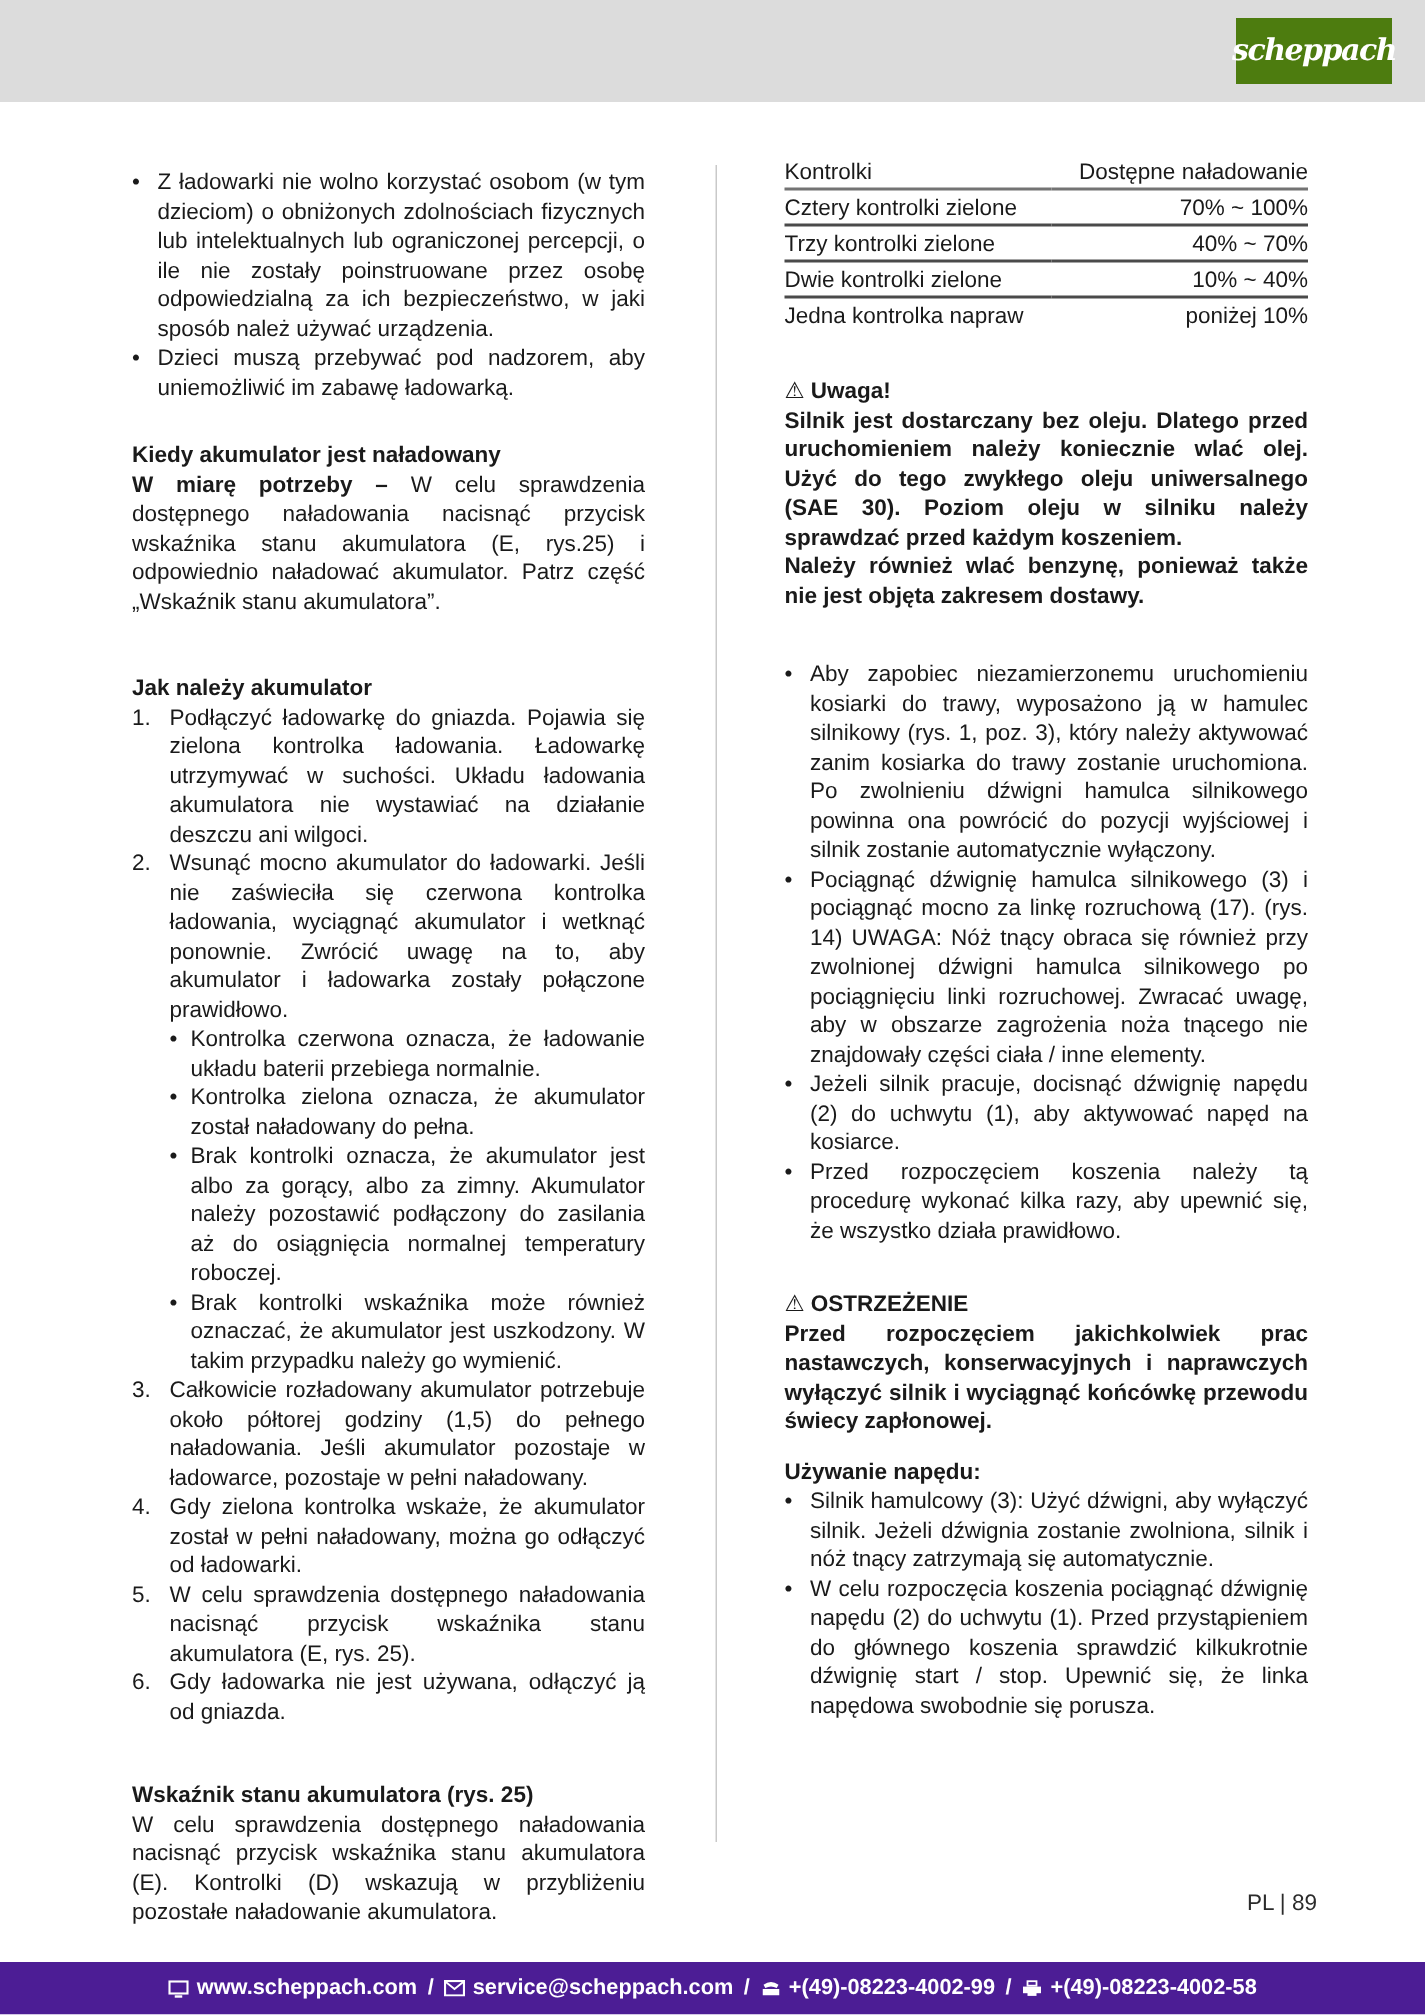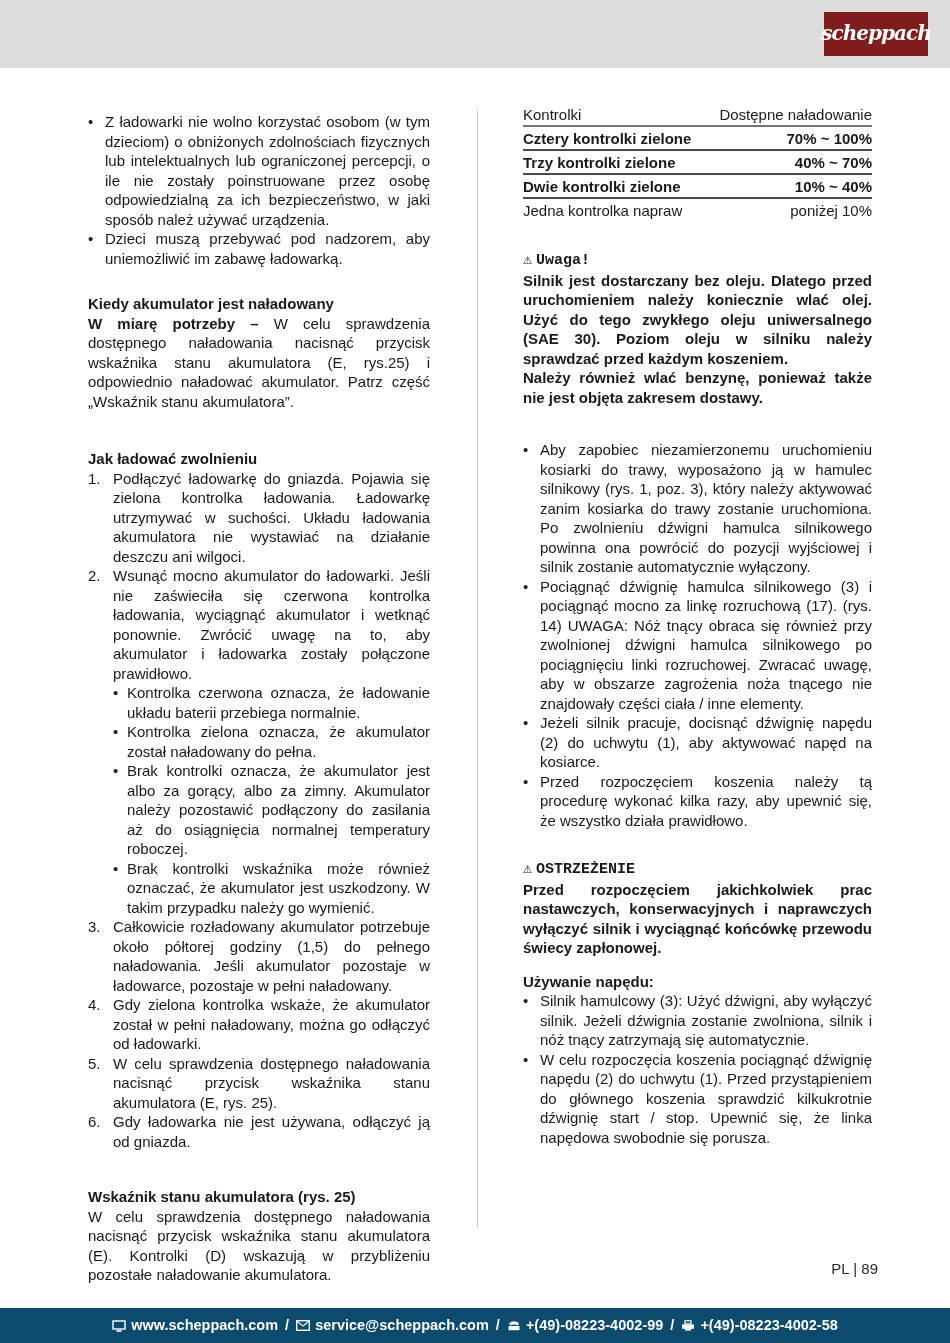--- a/index.html
+++ b/index.html
@@ -3,21 +3,21 @@
 <meta charset="utf-8">
 <style>
   html,body{margin:0;padding:0;}
   body{
     width:950px;height:1343px;position:relative;overflow:hidden;
     background:#ffffff;color:#1a1a1a;
     font-family:"Liberation Sans","DejaVu Sans",sans-serif;
     font-size:15px;line-height:19.5px;
   }
   .top-band{position:absolute;top:0;left:0;width:950px;height:68px;background:#dcdcdc;}
-  .logo-box{position:absolute;top:12px;right:22px;width:104px;height:44px;background:#7f1d1d;
+  .logo-box{position:absolute;top:12px;right:22px;width:104px;height:44px;background:#4d7c0f;
     display:flex;align-items:center;justify-content:center;}
   .logo-text{color:#fff;font-family:"DejaVu Serif",serif;font-style:italic;font-weight:bold;
     font-size:20px;letter-spacing:-1px;white-space:nowrap;}
   .divider{position:absolute;left:477px;top:110px;width:1px;height:1118px;background:#c9c9c9;}
   .col{position:absolute;text-align:justify;}
   .col-left{left:88px;top:112px;width:342px;}
   .col-right{left:523px;top:101px;width:349px;}
   .bullet-row{display:flex;}
   .bullet-row .marker{flex:none;width:17px;}
   .bullet-row .btext{flex:1;text-align:justify;}
@@ -27,27 +27,27 @@
   .sub-bullets{margin-left:25px;}
   .sub-bullets .bullet-row .marker{width:14px;}
   .heading{font-weight:bold;margin-top:26px;}
   p.par{margin:0;text-align:justify;}
   .lead-bold{font-weight:bold;}
   .ctable{width:100%;border-collapse:collapse;margin-top:2px;}
   .ctable th,.ctable td{font-size:15px;line-height:19px;padding:1.5px 0;}
   .ctable th{text-align:left;font-weight:normal;border-bottom:2px solid #737373;}
   .ctable th.r{text-align:right;}
   .ctable td.r{text-align:right;}
-  .ctable tbody tr:not(:last-child) td{border-bottom:2px solid #4a4a4a;font-weight:bold;}
-  .warn-title{font-weight:bold;margin-top:30px;font-family:Liberation Mono, monospace;}
+  .ctable tbody tr:not(:last-child) td{border-bottom:2px solid #4a4a4a;}
+  .warn-title{font-weight:bold;margin-top:30px;}
   .warn-icon{font-weight:normal;margin-right:4px;}
   .bold-par{margin:0;font-weight:bold;text-align:justify;}
   .section-gap{margin-top:33px;}
   .page-num{position:absolute;top:1259px;right:72px;font-size:15px;color:#2b2b2b;}
-  .footer-bar{position:absolute;left:0;bottom:0;width:950px;height:35px;background:#0c4a6e;
+  .footer-bar{position:absolute;left:0;bottom:0;width:950px;height:35px;background:#4c1d95;
     display:flex;align-items:center;justify-content:center;gap:7px;
     color:#fff;font-size:14.5px;font-weight:bold;}
   .f-item{display:inline-flex;align-items:center;gap:5px;color:#fff;text-decoration:none;}
   .f-sep{color:#fff;}
 </style>
 </head>
 <body>
 
 <div class="top-band"></div>
 <div class="logo-box">
@@ -65,21 +65,21 @@
   <div class="bullet-row">
     <span class="marker">•</span>
     <span class="btext">Dzieci muszą przebywać pod nadzorem, aby uniemożliwić im zabawę ładowarką.</span>
   </div>
 
   <div class="heading">Kiedy akumulator jest naładowany</div>
   <p class="par">
     <span class="lead-bold">W miarę potrzeby – </span><span>W celu sprawdzenia dostępnego naładowania nacisnąć przycisk wskaźnika stanu akumulatora (E, rys.25) i odpowiednio naładować akumulator. Patrz część „Wskaźnik stanu akumulatora”.</span>
   </p>
 
-  <div class="heading" style="margin-top:38px;">Jak ładować zwolnieniu</div>
+  <div class="heading" style="margin-top:38px;">Jak należy akumulator</div>
 
   <div class="step-row">
     <span class="num">1.</span>
     <span class="stext">Podłączyć ładowarkę do gniazda.  Pojawia się zielona kontrolka ładowania. Ładowarkę utrzymywać w suchości. Układu ładowania akumulatora nie wystawiać na działanie deszczu ani wilgoci.</span>
   </div>
   <div class="step-row">
     <span class="num">2.</span>
     <span class="stext">Wsunąć mocno akumulator do ładowarki. Jeśli nie zaświeciła się czerwona kontrolka ładowania, wyciągnąć akumulator i wetknąć ponownie. Zwrócić uwagę na to, aby akumulator i ładowarka zostały połączone prawidłowo.</span>
   </div>
 

